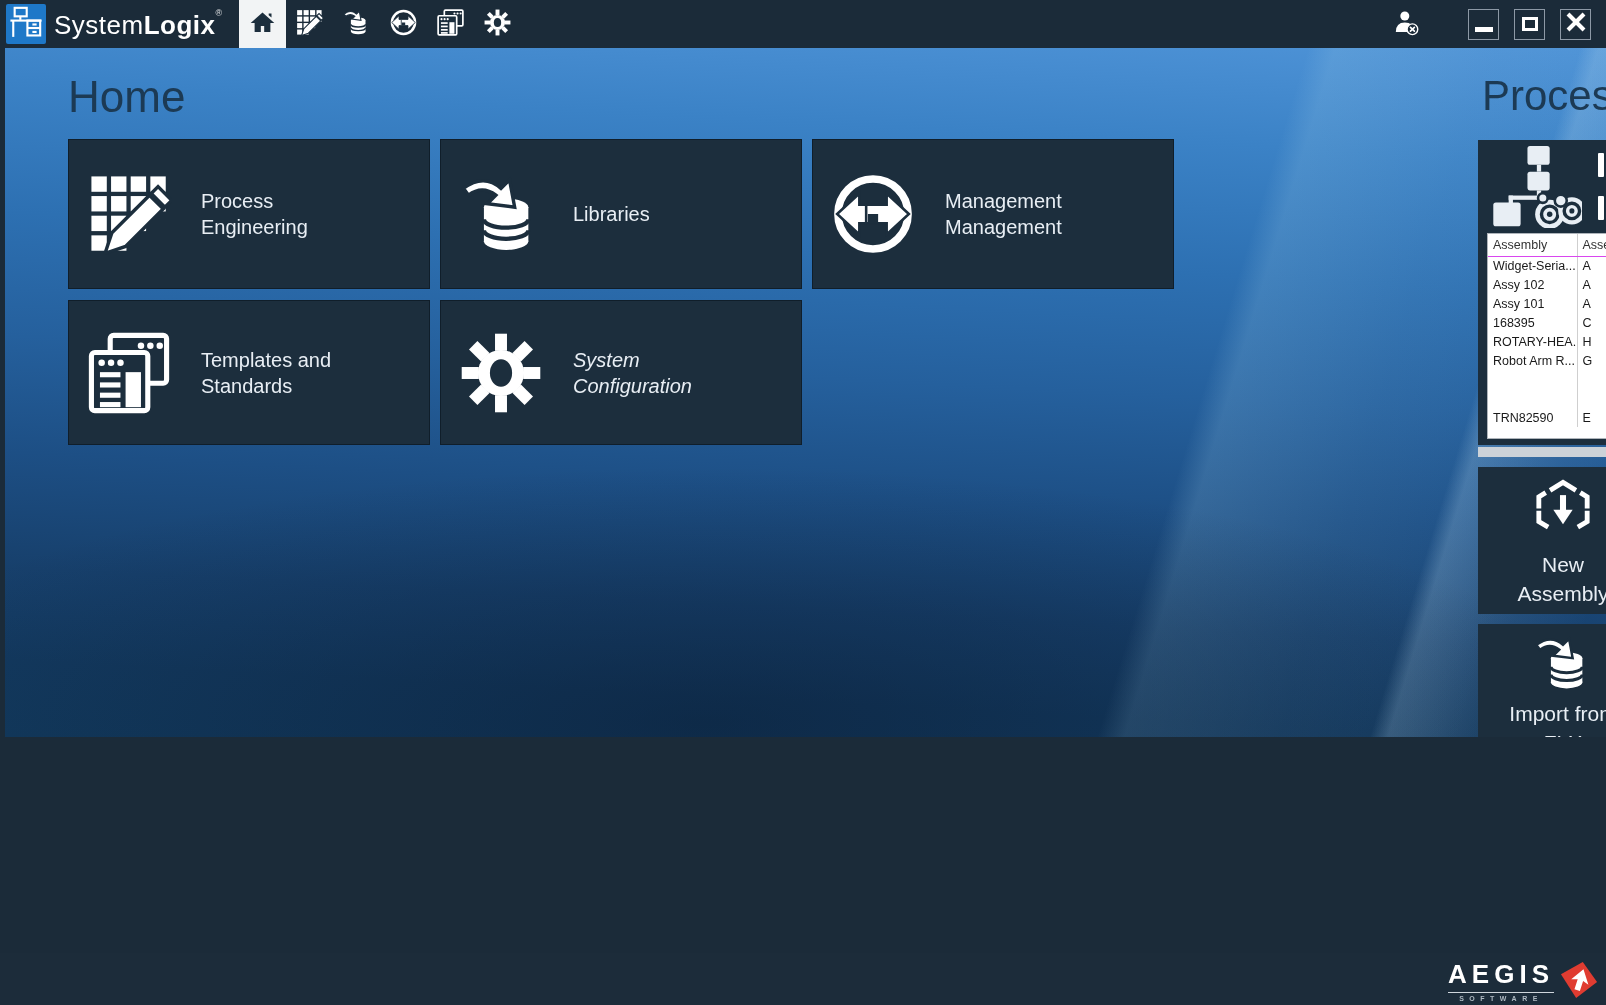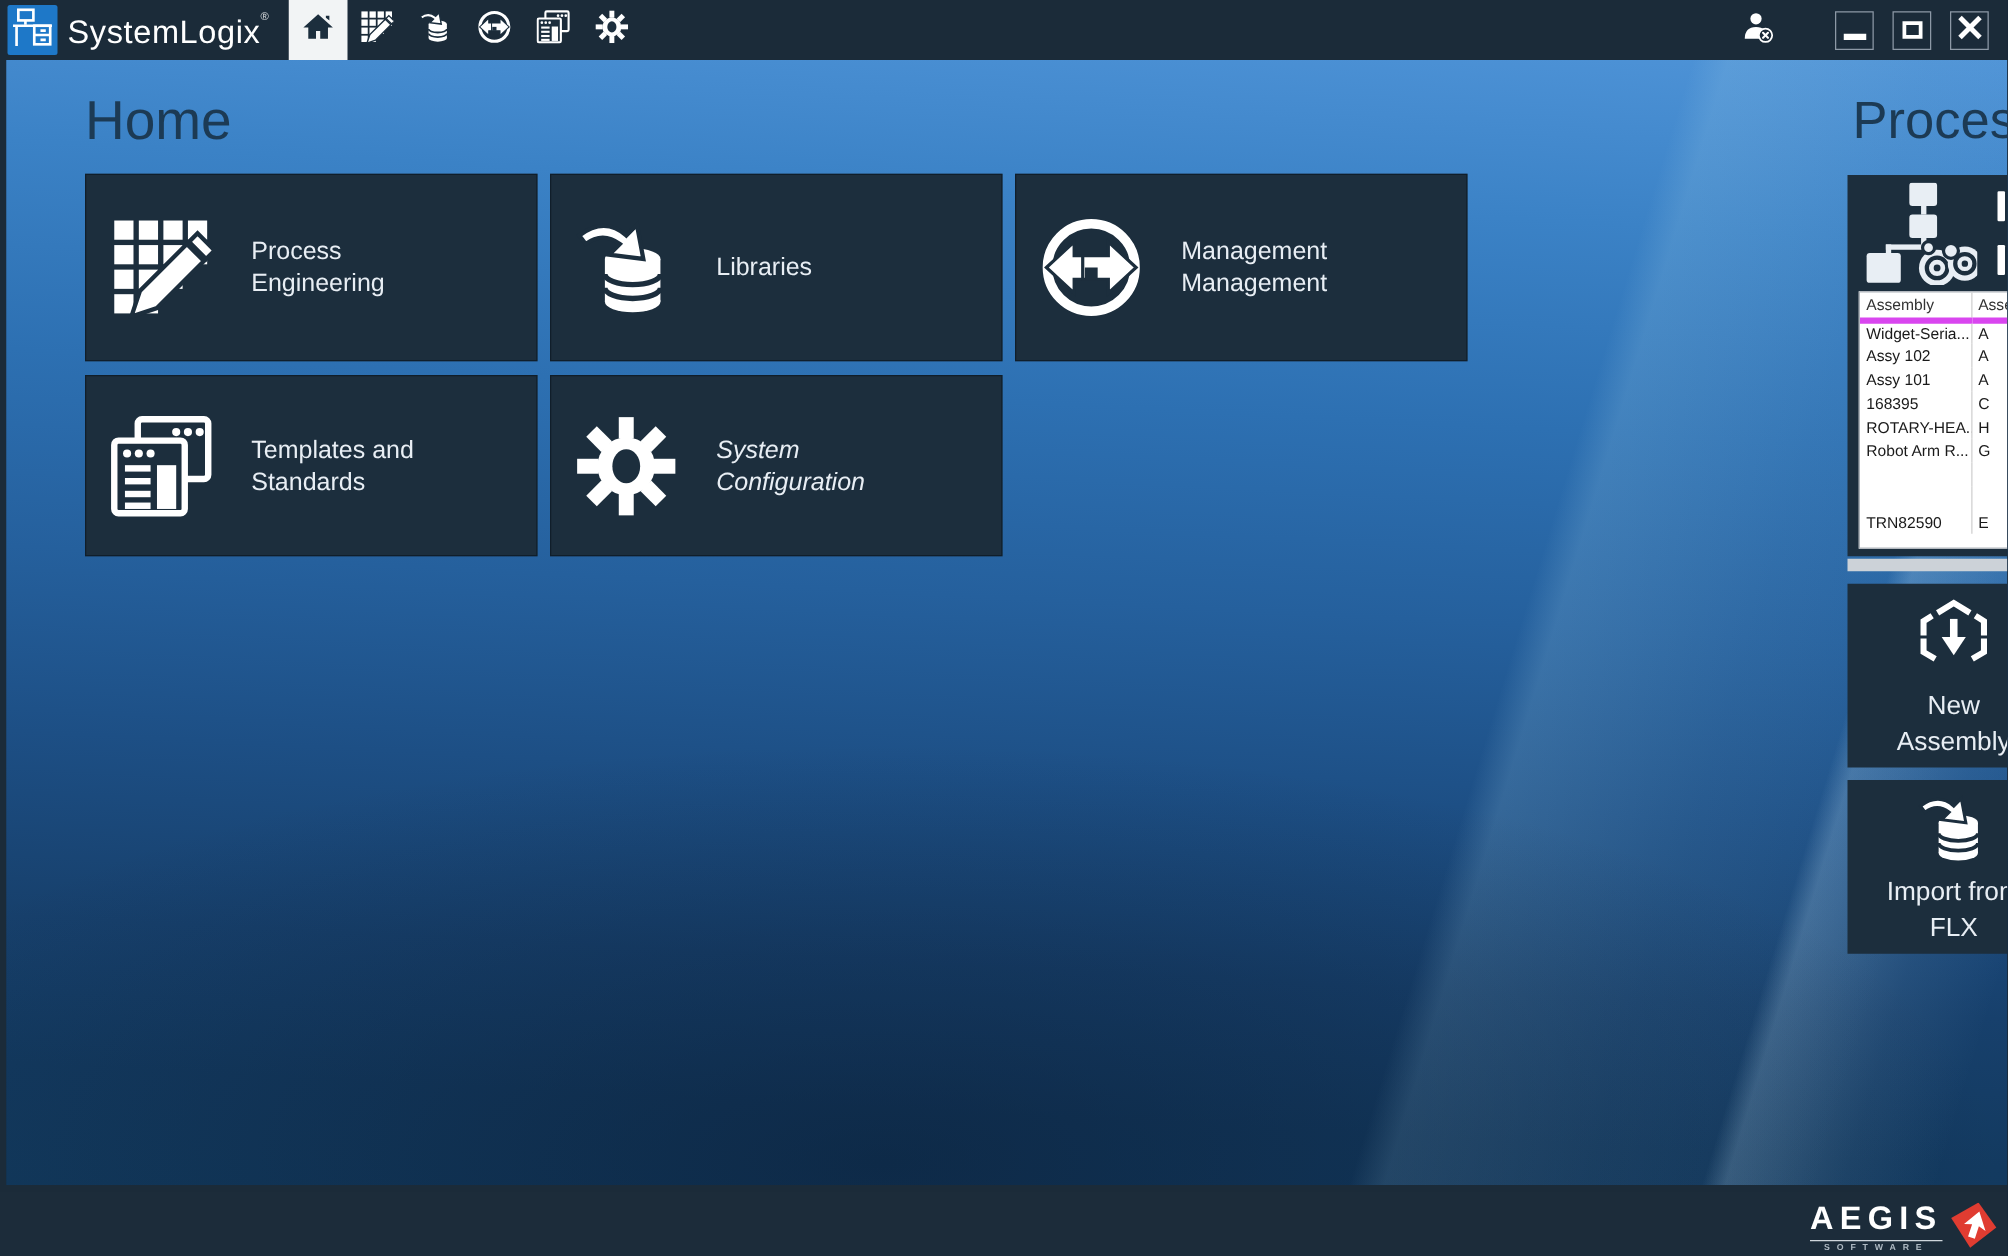--- a/index.html
+++ b/index.html
@@ -6,37 +6,37 @@
   *{box-sizing:border-box;}
   .window{
     position:relative;width:1606px;height:1005px;overflow:hidden;
     font-family:"Liberation Sans", sans-serif;background:#1b2b39;
   }
   
   .titlebar{position:absolute;top:0;left:0;width:100%;height:48px;background:#1b2b39;display:flex;align-items:center;}
   .logo-block{width:40px;height:40px;margin:4px 0 4px 6px;background:#1e78c8;border-radius:2px;display:flex;align-items:center;justify-content:center;flex:0 0 auto;}
   .app-title{color:#fff;font-size:26px;margin-left:8px;white-space:nowrap;letter-spacing:.5px;}
   .app-title .reg{font-weight:300;}
-  .app-title .bold{font-weight:400;}
+  .app-title .bold{font-weight:700;}
   .app-title sup{font-size:9px;opacity:.85;vertical-align:18px;}
   .nav{display:flex;height:48px;margin-left:16px;}
   .nav-btn{width:47px;height:48px;display:flex;align-items:center;justify-content:center;color:#fff;cursor:pointer;}
   .nav-btn.active{background:#f2f4f5;color:#1c2e3d;}
   .nav-btn svg{width:27px;height:27px;}
   .titlebar-right{margin-left:auto;display:flex;align-items:center;height:48px;}
   .user-btn{width:36px;height:36px;margin-right:44px;display:flex;align-items:center;justify-content:center;color:#fff;}
   .user-btn svg{width:27px;height:27px;}
   .wc{width:31px;height:31px;border:1px solid #8d99a6;margin-right:15px;display:flex;align-items:center;justify-content:center;color:#fff;}
   .wc-min-bar{width:18px;height:5px;background:#fff;margin-top:10px;}
   .wc-max-box{width:16px;height:14px;border:3px solid #fff;}
   .wc svg{width:20px;height:20px;}
 
   
   .content{
-    position:absolute;top:48px;left:0;width:1606px;height:900px;overflow:hidden;
+    position:absolute;top:48px;left:0;width:1606px;height:689px;overflow:hidden;
     background:
       radial-gradient(90% 60% at 44% 98%, rgba(9,26,49,.50), rgba(9,26,49,0) 62%),
       linear-gradient(107deg, rgba(0,0,0,0) 72%, rgba(150,200,230,.20) 73.5%, rgba(130,180,215,.10) 82%, rgba(130,180,215,0) 92%),
       linear-gradient(107deg, rgba(0,0,0,0) 87%, rgba(175,212,238,.26) 88%, rgba(175,212,238,.08) 93%, rgba(175,212,238,0) 97%),
       linear-gradient(183deg, #4e93d7 0%, #3b82c6 15%, #2d70b2 32%, #25609d 48%, #1d4f85 63%, #17406c 78%, #133a60 90%, #123a5e 100%);
   }
   .left-edge{position:absolute;left:0;top:0;width:5px;height:100%;background:#1b2b39;}
   .page-title{position:absolute;left:68px;top:24px;font-size:44px;font-weight:300;color:#1c3a54;}
   
   .tile{position:absolute;background:#1c2e3d;border:1px solid rgba(8,18,28,.55);display:flex;align-items:center;color:#e8eef4;cursor:pointer;}
@@ -49,21 +49,21 @@
   .panel{position:absolute;left:1478px;top:92px;width:170px;}
   .panel-tile{background:#1c2e3d;color:#e8eef4;cursor:pointer;position:relative;}
   .find-tile{height:305px;}
   .find-icon-row{position:relative;height:93px;}
   .find-icon-row svg{position:absolute;left:12px;top:6px;width:92px;height:82px;}
   .frag{position:absolute;width:6px;height:24px;background:#fff;border-radius:1px;}
   .frag.f1{left:120px;top:13px;}
   .frag.f2{left:120px;top:56px;}
   .table-wrap{margin-left:9px;width:140px;height:206px;background:#fff;border:1px solid #aeb4ba;overflow:hidden;}
   table.assembly{border-collapse:collapse;width:200px;table-layout:fixed;font-size:12.5px;color:#1a1a1a;}
-  table.assembly th{font-weight:400;text-align:left;color:#333;height:22px;padding:0 0 0 5px;border-bottom:5px solid #d946ef;white-space:nowrap;overflow:hidden;}
+  table.assembly th{font-weight:400;text-align:left;color:#333;height:22px;padding:0 0 0 5px;border-bottom:1px solid #d946ef;white-space:nowrap;overflow:hidden;}
   table.assembly td{height:19px;padding:0 0 0 5px;white-space:nowrap;overflow:hidden;}
   table.assembly th+th, table.assembly td+td{border-left:1px solid #cfcfcf;}
   table.assembly col.c1{width:89px;}
   .hscrollbar{margin-top:2px;height:10px;width:170px;background:#ccd2d8;cursor:pointer;}
   .action-tile{margin-top:10px;display:flex;flex-direction:column;align-items:center;}
   .action-tile.new-assembly{height:147px;}
   .action-tile.import-flx{height:139px;}
   .action-tile .icon-box{margin-top:10px;color:#fff;}
   .action-tile .icon-box svg{width:58px;height:58px;}
   .action-tile .action-label{margin-top:auto;margin-bottom:6px;font-size:21px;font-weight:300;line-height:1.35;width:112px;text-align:center;}

